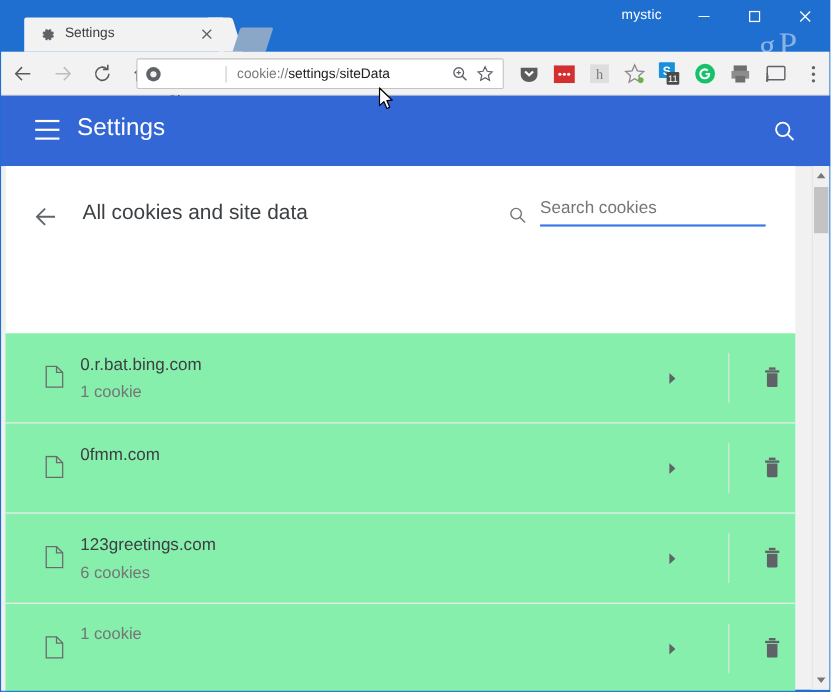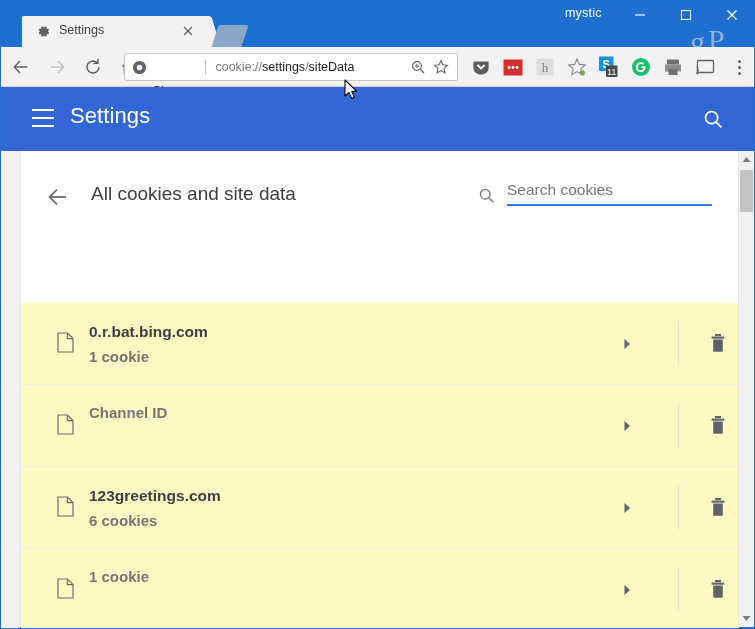--- a/index.html
+++ b/index.html
@@ -183,21 +183,21 @@
     display: flex; align-items: center; justify-content: center;
   }
 
   
   .page-body {
     position: absolute; top: 151px; left: 0;
     width: 755px; height: 476px;
     background: #f1f1f1;
   }
   .card {
-    position: absolute; top: 0; left: 20px;
+    position: absolute; top: 0; left: 4px;
     width: 718px; height: 476px;
     background: #ffffff;
     border-left: 1px solid #e6e6e6;
   }
 
   
   .content-head {
     position: absolute; top: 0; left: 0;
     width: 718px; height: 95px;
   }
@@ -255,22 +255,21 @@
 
   
   .cookie-list {
     position: absolute; top: 152px; left: 0;
     width: 718px;
   }
   .cookie-row {
     position: relative;
     height: 81px;
     border-top: 1px solid #ececec;
-    background: #fef9c3;
-    font-weight: bold;
+    background: #86efac;
   }
   .cookie-row:first-child { border-top: none; }
   .row-doc-icon {
     position: absolute; left: 36px; top: 29px;
     width: 17px; height: 21px;
     color: #6b6b6b;
   }
   .row-text {
     position: absolute; left: 68px; top: 16px;
     width: 480px;
@@ -566,21 +565,21 @@
             </svg>
           </div>
         </div>
 
         <div class="cookie-row">
           <svg class="row-doc-icon" viewBox="0 0 17 21">
             <path d="M1 1h9.4L16 6.6V20H1z" fill="none" stroke="#6b6b6b" stroke-width="1.2"></path>
             <polyline points="10.4,1 10.4,6.6 16,6.6" fill="none" stroke="#6b6b6b" stroke-width="1.2"></polyline>
           </svg>
           <div class="row-text">
-            <div class="row-sub">Channel ID</div>
+            <div class="row-site">0fmm.com</div>
           </div>
           <div class="row-expand">
             <svg width="12" height="14" viewBox="0 0 12 14">
               <polygon points="3.5,2 9,7 3.5,12" fill="#5f6368"></polygon>
             </svg>
           </div>
           <div class="row-divider"></div>
           <div class="row-trash">
             <svg width="20" height="22" viewBox="0 0 20 22">
               <rect x="7" y="2" width="6" height="2.2" fill="#5f6368"></rect>

